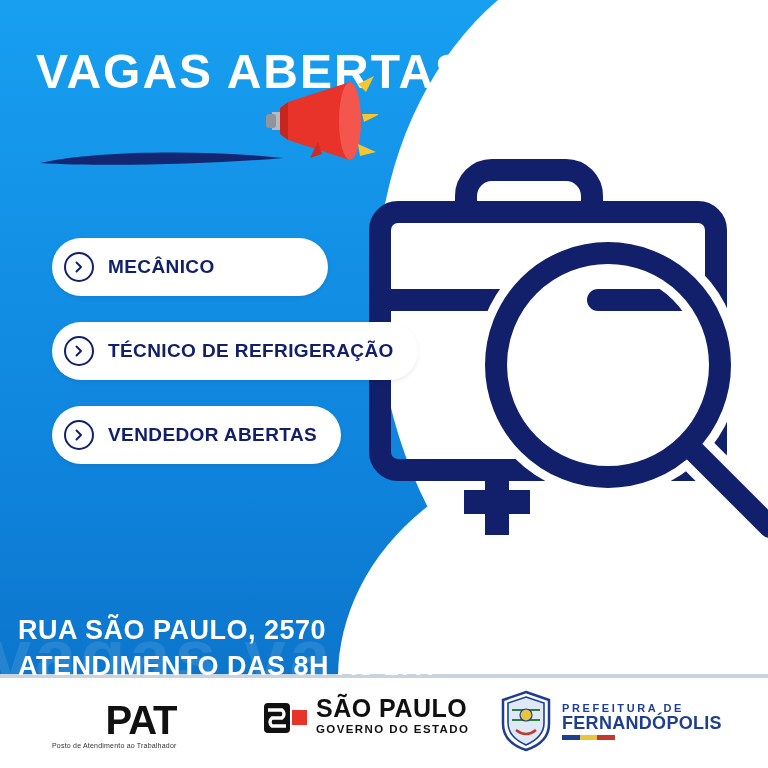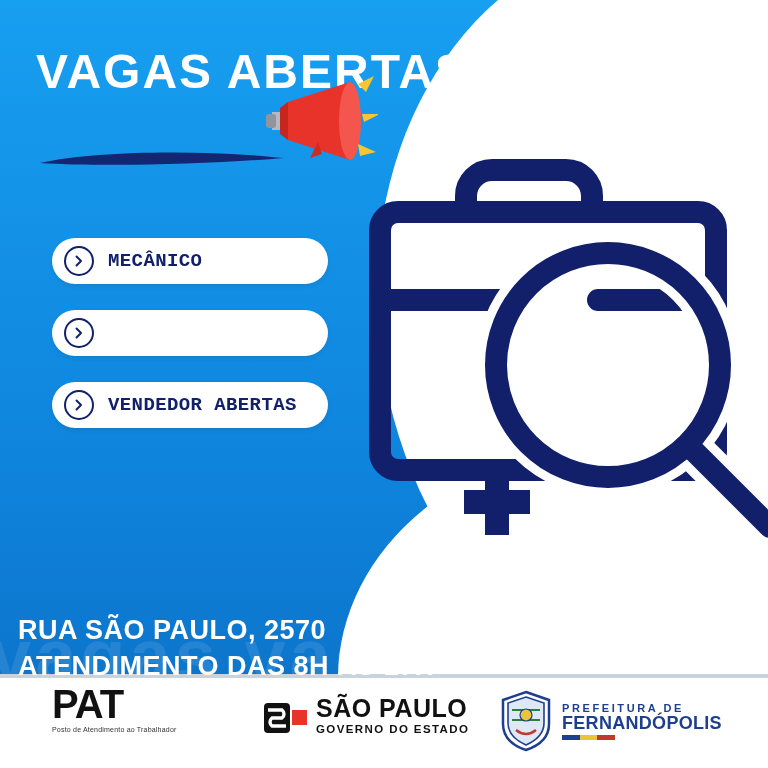--- a/index.html
+++ b/index.html
@@ -143,27 +143,26 @@
     position: absolute;
     left: 52px;
     top: 238px;
     z-index: 8;
   }
   .pill {
     display: flex;
     align-items: center;
     background: #ffffff;
     border-radius: 30px;
-    height: 46px;
+    height: 58px;
     margin-bottom: 26px;
     padding: 0 24px 0 12px;
     box-shadow: 0 2px 4px rgba(0,0,0,0.08);
     width: max-content;
     min-width: 240px;
-    font-family: Liberation Mono, monospace;
   }
   .pill .chev {
     width: 26px;
     height: 26px;
     border-radius: 50%;
     border: 2px solid #12206b;
     display: flex;
     align-items: center;
     justify-content: center;
     margin-right: 14px;
@@ -198,22 +197,22 @@
     bottom: 0;
     width: 768px;
     height: 90px;
     z-index: 9;
     display: flex;
     align-items: center;
   }
   .logo-pat {
     position: absolute;
     left: 52px;
-    top: 6px;
-    text-align: left;
+    top: 22px;
+    text-align: right;
   }
   .logo-pat .pat-word {
     font-size: 40px;
     font-weight: bold;
     color: #111111;
     letter-spacing: -1px;
     line-height: 1;
   }
   .logo-pat .pat-sub {
     font-size: 7px;
@@ -350,20 +349,21 @@
           </svg>
       </span>
       <span class="label">MECÂNICO</span>
     </div>
     <div class="pill">
       <span class="chev">
         <svg width="12" height="12" viewBox="0 0 12 12">
             <path d="M3.5 1.5 L8 6 L3.5 10.5" fill="none" stroke="#12206b" stroke-width="2" stroke-linecap="round" stroke-linejoin="round"></path>
           </svg>
       </span>
+      <span class="label">TÉCNICO DE REFRIGERAÇÃO</span>
     </div>
     <div class="pill">
       <span class="chev">
         <svg width="12" height="12" viewBox="0 0 12 12">
             <path d="M3.5 1.5 L8 6 L3.5 10.5" fill="none" stroke="#12206b" stroke-width="2" stroke-linecap="round" stroke-linejoin="round"></path>
           </svg>
       </span>
       <span class="label">VENDEDOR ABERTAS</span>
     </div>
   </div>

